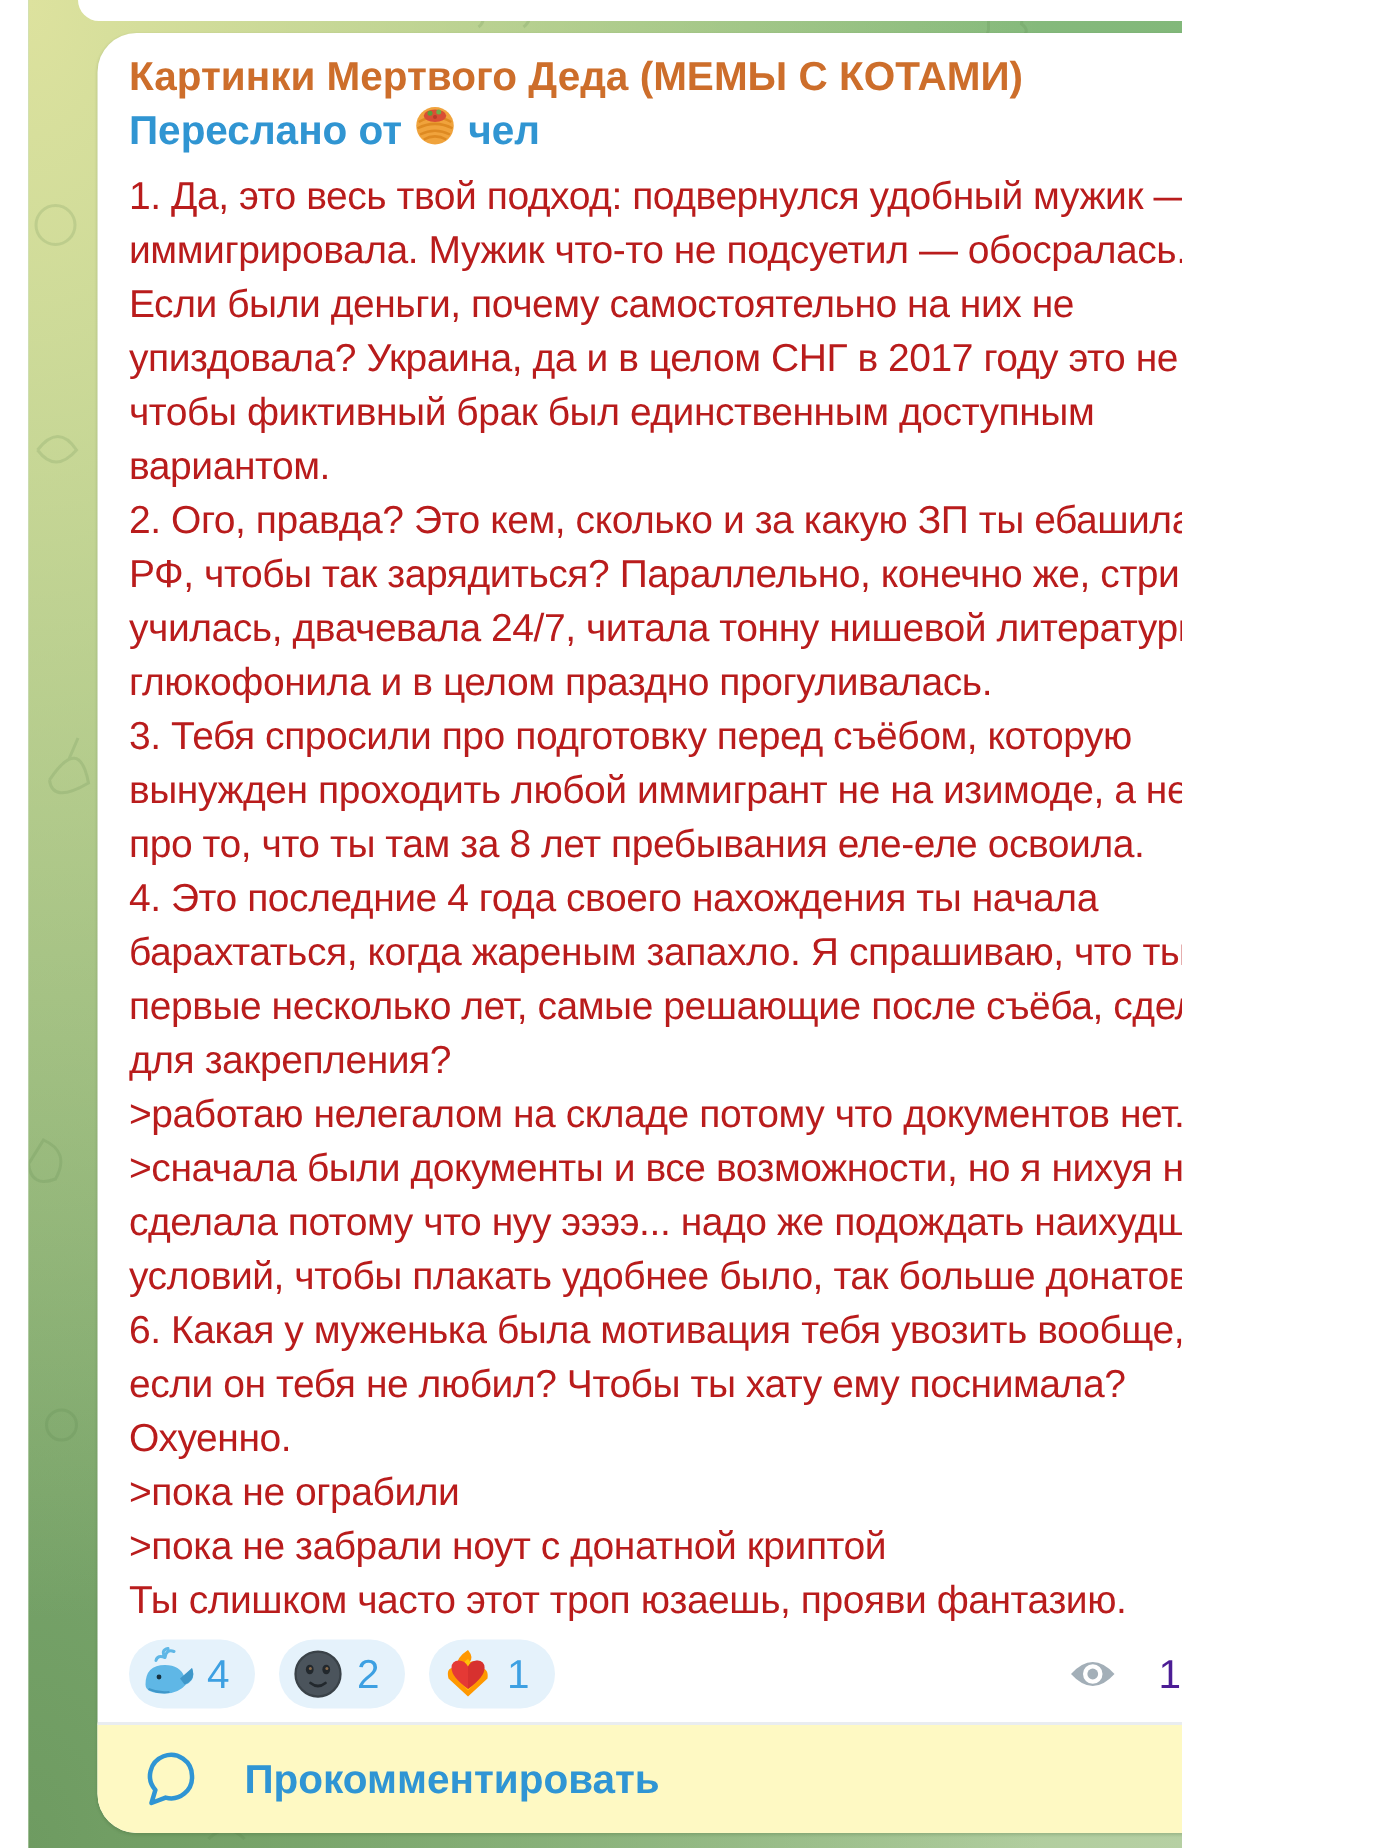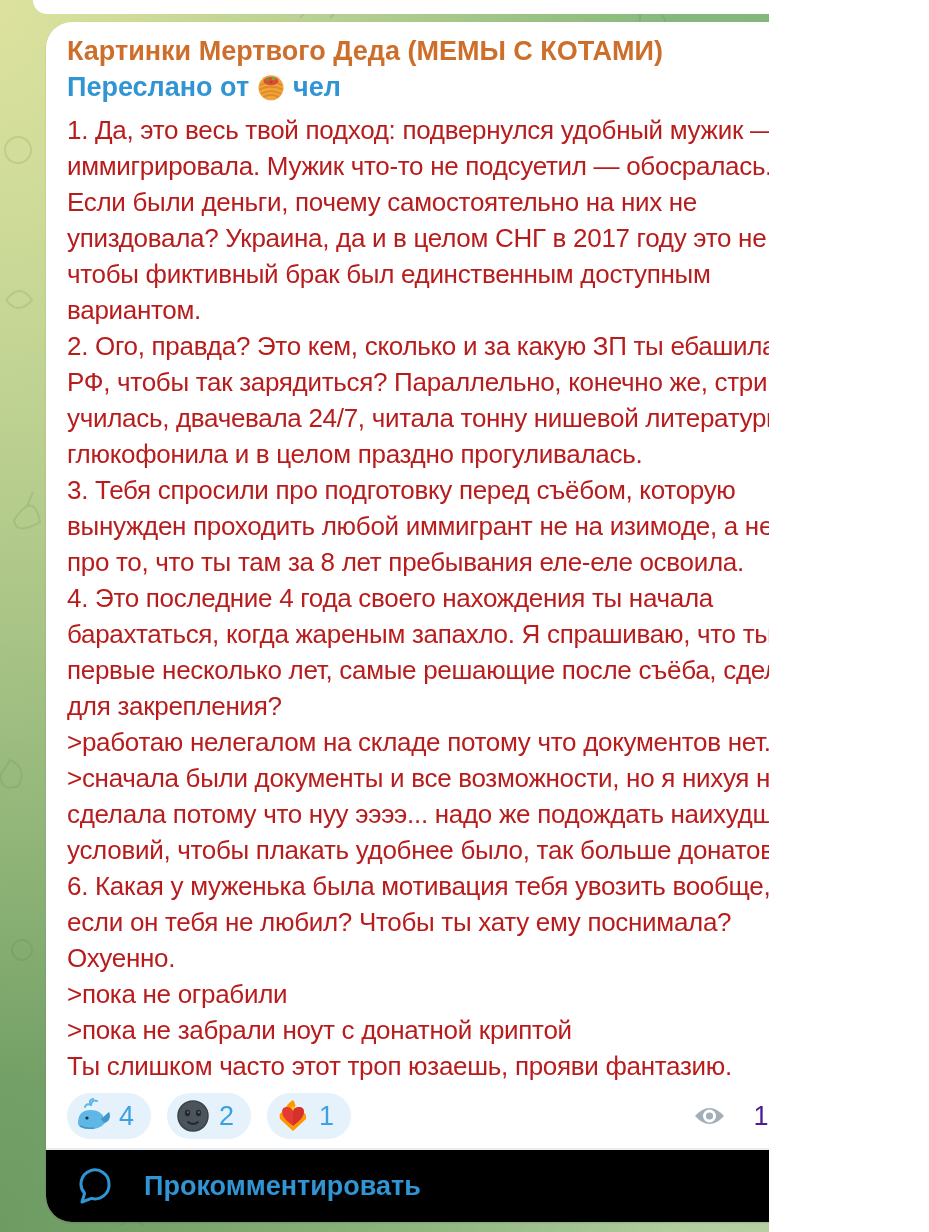--- a/index.html
+++ b/index.html
@@ -3,44 +3,44 @@
 <meta charset="utf-8">
 <style>
   html,body{margin:0;padding:0;}
   body{width:929px;height:1232px;overflow:hidden;font-family:"Liberation Sans",sans-serif;}
   .screen{position:relative;width:769px;height:1232px;overflow:hidden;
     background:
       radial-gradient(at 0% 0%, #dde29e 0%, rgba(221,226,158,0) 62%),
       radial-gradient(at 100% 0%, #82b87a 0%, rgba(130,184,122,0) 60%),
       radial-gradient(at 0% 100%, #6e9b61 0%, rgba(110,155,97,0) 62%),
       radial-gradient(at 100% 100%, #b6d0a3 0%, rgba(182,208,163,0) 62%),
-      #94bf85;}
+      #94bf85; margin-left: 19px;}
   .doodles{position:absolute;left:0;top:0;z-index:0;}
   .prev-bubble{position:absolute;left:33px;top:0;width:856px;height:14px;background:#fff;
     border-radius:0 0 16px 16px;z-index:1;}
   .bubble{position:absolute;left:46px;top:22px;width:857px;height:1200px;background:#fff;
     border-radius:26px;z-index:1;box-shadow:0 1px 2px rgba(40,70,30,.18);}
   .post-body{padding:12px 22px 0 21px;}
   .channel-title{font-size:27px;font-weight:bold;color:#cd6e2b;line-height:34px;cursor:pointer;}
-  .forwarded{display:flex;align-items:center;gap:7px;font-size:27px;font-weight:bold;
+  .forwarded{display:flex;align-items:flex-start;gap:7px;font-size:27px;font-weight:bold;
     color:#3095d2;line-height:38px;cursor:pointer;}
   .forwarded .emoji-svg{width:30px;height:30px;display:inline-block;}
   .message-text{margin-top:6px;font-size:26px;line-height:36px;color:#b91c1c;
     white-space:pre;letter-spacing:-0.3px;}
   .footer{margin-top:8px;display:flex;align-items:center;justify-content:space-between;height:48px;}
   .reactions{display:flex;align-items:center;gap:16px;}
   .pill{display:flex;align-items:center;gap:8px;height:46px;border-radius:23px;
     background:#e5f2fb;padding:0 17px 0 8px;cursor:pointer;}
   .pill .emoji-svg{width:36px;height:36px;}
   .pill .count{font-size:27px;color:#3da0e2;}
   .meta{display:flex;align-items:center;gap:28px;color:#4c1d95;font-size:27px;padding-right:2px;}
   .meta .eye{width:31px;height:22px;}
   .comment-bar{position:absolute;left:0;right:0;bottom:0;height:74px;border-top:2px solid #e9edf0;
     border-radius:0 0 26px 26px;display:flex;align-items:center;padding:0 28px 0 30px;
-    box-sizing:border-box;cursor:pointer;background:#000000;}
+    box-sizing:border-box;cursor:pointer;background:#fef9c3;}
   .comment-bar .bubble-icon{width:38px;height:36px;flex:none;}
   .comment-bar .label{margin-left:30px;font-size:27px;font-weight:bold;color:#2f95d4;}
   .comment-bar .chevron{margin-left:auto;width:22px;height:32px;flex:none;}
 </style>
 </head>
 <body>
 
 <div class="screen">
 
   <svg class="doodles" width="929" height="1232" viewBox="0 0 929 1232" fill="none" stroke="#4f7d44" stroke-opacity="0.16" stroke-width="2">

